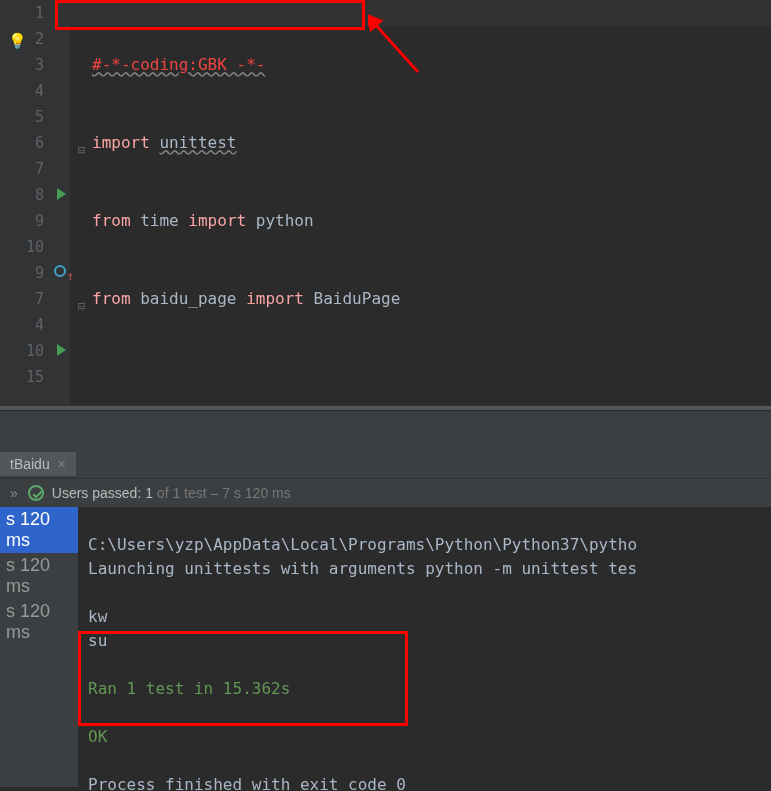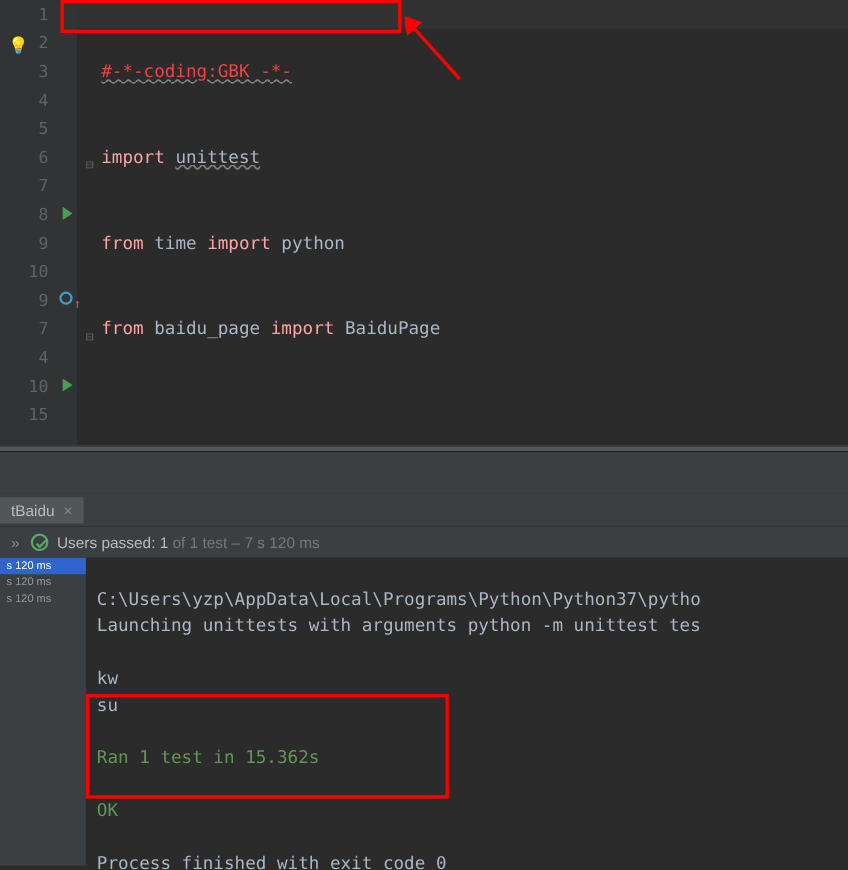--- a/index.html
+++ b/index.html
@@ -150,21 +150,21 @@
   .results-bar .dim { color: #787878; text-align: right; }
   .console-wrap {
     display: flex;
     height: 280px;
     background: #2b2b2b;
   }
   .tree {
     width: 78px;
     background: #3c3f41;
     font-family: "Segoe UI", sans-serif;
-    font-size: 10px;
+    font-size: 18px;
     color: #999;
   }
   .tree .sel {
     background: #2f65ca;
     color: #fff;
     padding: 2px 6px;
   }
   .tree .item { padding: 2px 6px; }
   .console {
     flex: 1;

